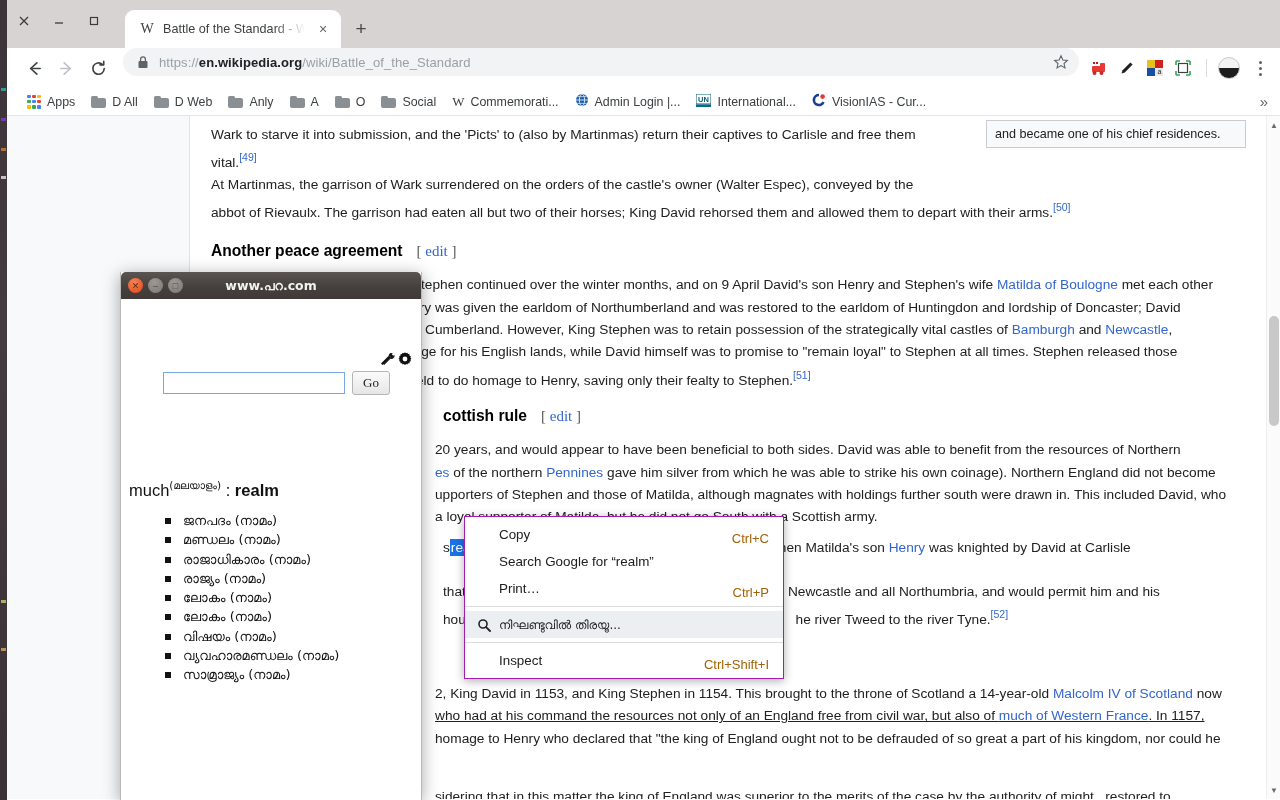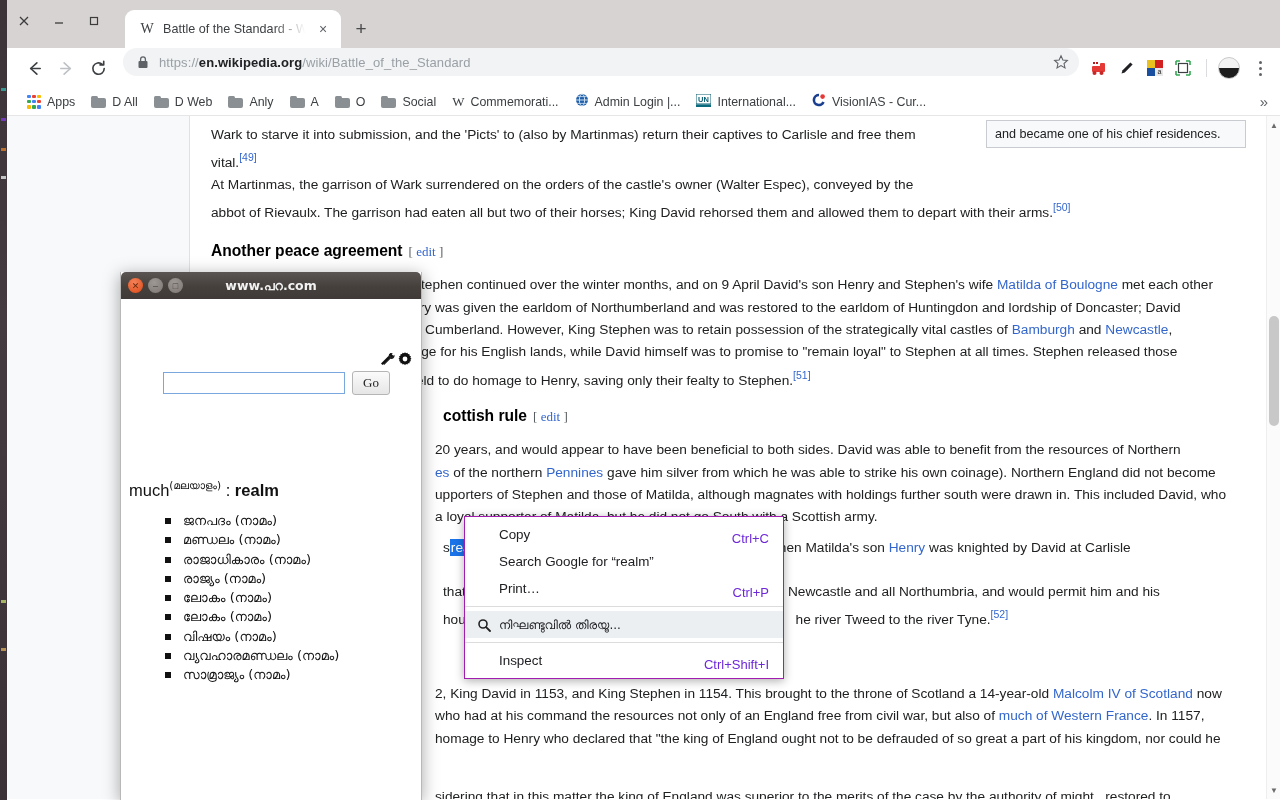--- a/index.html
+++ b/index.html
@@ -108,21 +108,21 @@
   .content p, .content .line {
     font-family: "Liberation Sans", sans-serif;
     font-size: 13.7px; color: #202122; line-height: 22.3px;
   }
   .content a { color: #3366cc; text-decoration: none; }
   .ref { color: #3366cc; font-size: 10.5px; vertical-align: super; }
   h2.sect {
     font-family: "Liberation Sans", sans-serif;
     font-size: 15.6px; font-weight: bold; color: #000; display: inline-block;
   }
-  .edit { font-size: 13px; color: #3366cc; margin-left: 2px; }
+  .edit { font-size: 15px; color: #3366cc; margin-left: 10px; }
   .edit .br { color: #54595d; }
   .sel { background: #1a73e8; color: #fff; padding: 1px 1px; }
 
   .infobox {
     position: absolute; right: 20px; top: 4px; width: 260px;
     border: 1px solid #c8ccd1; background: #f8f9fa; padding: 6px 8px;
     font-family: "Liberation Sans", sans-serif; font-size: 12.6px; color: #202122;
   }
 
   .vscroll { position: absolute; right: 0; top: 0; width: 14px; height: 100%; background: #fbfbfb; border-left: 1px solid #eee; }
@@ -181,21 +181,21 @@
   .ctxmenu {
     position: absolute; left: 464px; top: 516px; width: 320px;
     background: #fff; border: 1px solid #a21caf;
     box-shadow: 0 2px 9px rgba(0,0,0,.32);
     z-index: 60; padding: 4px 0; font-family: "Liberation Sans", sans-serif;
   }
   .ctxitem {
     height: 27px; display: flex; align-items: center; padding: 0 14px 0 34px;
     font-size: 13.4px; color: #202124; cursor: pointer; position: relative;
   }
-  .ctxitem .accel { margin-left: auto; color: #6d28d9; font-size: 13px; margin-top: 8px; }
+  .ctxitem .accel { margin-left: auto; color: #a16207; font-size: 13px; margin-top: 8px; }
   .ctxitem.hl { background: #eceff1; }
   .ctxsep { height: 1px; background: #dcdcdc; margin: 4px 0; }
   .ctxicon { position: absolute; left: 12px; top: 50%; transform: translateY(-50%); display: flex; }
   .ctxitem .ml { font-family: "DejaVu Sans", sans-serif; font-size: 12px; }
 </style>
 </head>
 <body>
 
 <div id="screen">
 
@@ -485,21 +485,21 @@
           <span style="display:inline-block;width:300px"></span>
           <span>he river Tweed to the river Tyne.</span><span class="ref">[52]</span>
         </p>
 
         <div style="height:52px"></div>
         <p class="line" style="padding-left:224px;">
           <span>2, King David in 1153, and King Stephen in 1154. This brought to the throne of Scotland a 14-year-old</span>
           <a>Malcolm IV of Scotland</a>
           <span>now</span>
         </p>
-        <p class="line" style="padding-left:224px;">
+        <p class="line" style="padding-left:224px;text-decoration:underline;">
           <span>who had at his command the resources not only of an England free from civil war, but also of</span>
           <a>much of Western France</a><span>. In 1157,</span>
         </p>
         <p class="line" style="padding-left:224px;">
           <span>homage to Henry who declared that "the king of England ought not to be defrauded of so great a part of his kingdom, nor could he</span>
         </p>
 
         <div style="height:36px"></div>
         <p class="line" style="padding-left:224px;">
           <span>sidering that in this matter the king of England was superior to the merits of the case by the authority of might ..restored to</span>

